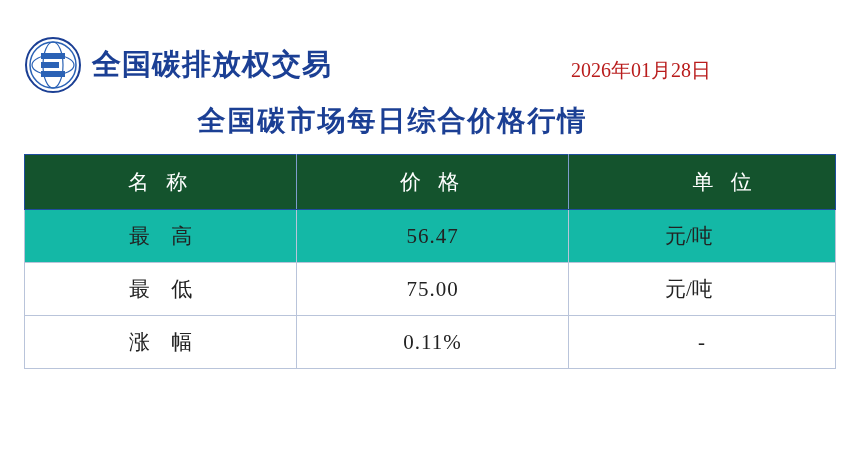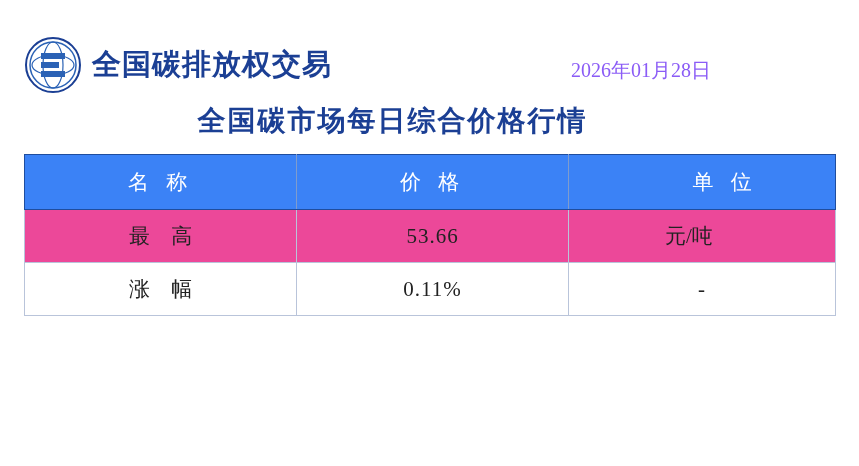--- a/index.html
+++ b/index.html
@@ -43,21 +43,21 @@
     font-size: 29px;
     font-weight: bold;
     color: #1b3f94;
     letter-spacing: 1px;
     white-space: nowrap;
   }
   .header-spacer { flex: 1 1 auto; }
   .header-date {
     font-family: "Liberation Serif", "DejaVu Serif", serif;
     font-size: 20px;
-    color: #8b5cf6;
+    color: #b91c1c;
     white-space: nowrap;
     padding-right: 6px;
     padding-top: 10px;
   }
 
   
   .doc-title {
     text-align: center;
     font-size: 28px;
     font-weight: bold;
@@ -80,21 +80,21 @@
   }
   table.price-table th,
   table.price-table td {
     border: 1px solid #b9c4da;
     height: 50px;
     font-size: 21px;
     color: #222222;
     font-family: "Liberation Serif", "DejaVu Serif", serif;
   }
   table.price-table thead th {
-    background: #3b82f6;
+    background: #14532d;
     color: #ffffff;
     font-weight: normal;
     letter-spacing: 6px;
     border: 1px solid #1f4d9e;
     border-right-color: #7f9ccd;
     height: 52px;
   }
   table.price-table thead th:last-child {
     border-right-color: #1f4d9e;
     padding-left: 47px;
@@ -112,21 +112,21 @@
     text-align: center;
     font-family: "Liberation Serif", "DejaVu Serif", serif;
     letter-spacing: 1px;
   }
   td.cell-unit {
     text-align: left;
     padding-left: 96px;
     letter-spacing: 0px;
   }
   tr.row-alt td {
-    background: #ec4899;
+    background: #14b8a6;
   }
   tr.row-plain td {
     background: #ffffff;
   }
   td.cell-unit-dash {
     text-align: center;
     padding-left: 0;
   }
 </style>
 </head>
@@ -163,21 +163,26 @@
       <thead>
         <tr>
           <th>名  称</th>
           <th>价  格</th>
           <th>单  位</th>
         </tr>
       </thead>
       <tbody>
         <tr class="row-alt">
           <td class="cell-name">最  高</td>
-          <td class="cell-price">53.66</td>
+          <td class="cell-price">56.47</td>
+          <td class="cell-unit">元/吨</td>
+        </tr>
+        <tr class="row-plain">
+          <td class="cell-name">最  低</td>
+          <td class="cell-price">75.00</td>
           <td class="cell-unit">元/吨</td>
         </tr>
         <tr class="row-plain">
           <td class="cell-name">涨  幅</td>
           <td class="cell-price">0.11%</td>
           <td class="cell-unit cell-unit-dash">-</td>
         </tr>
       </tbody>
     </table>
   </div>

